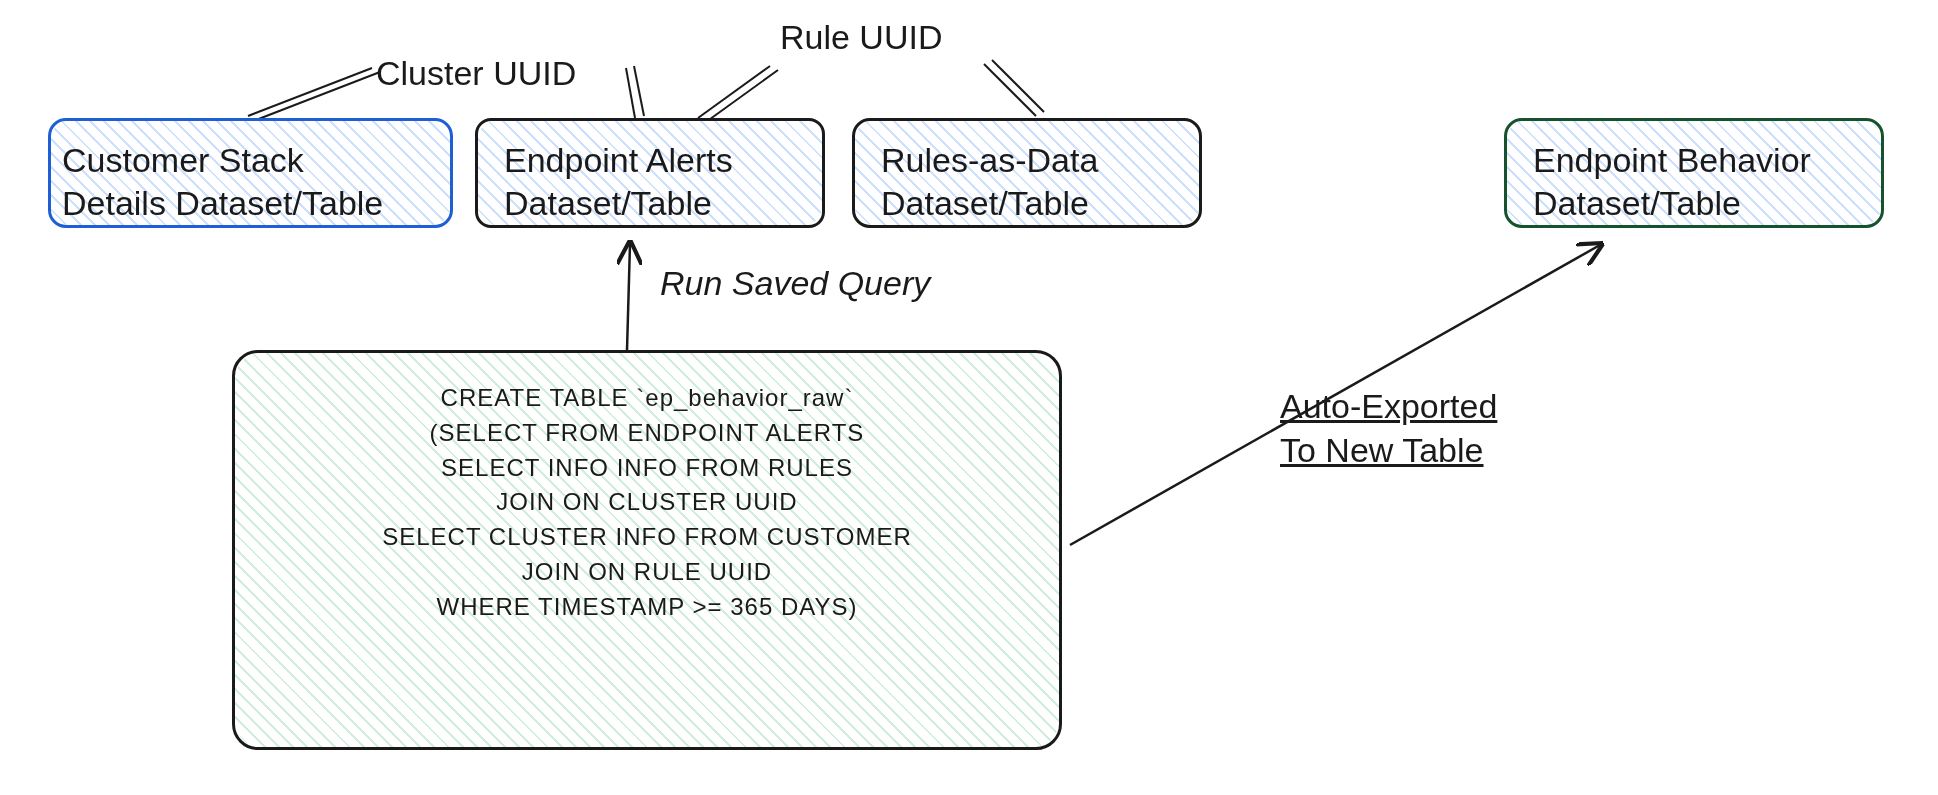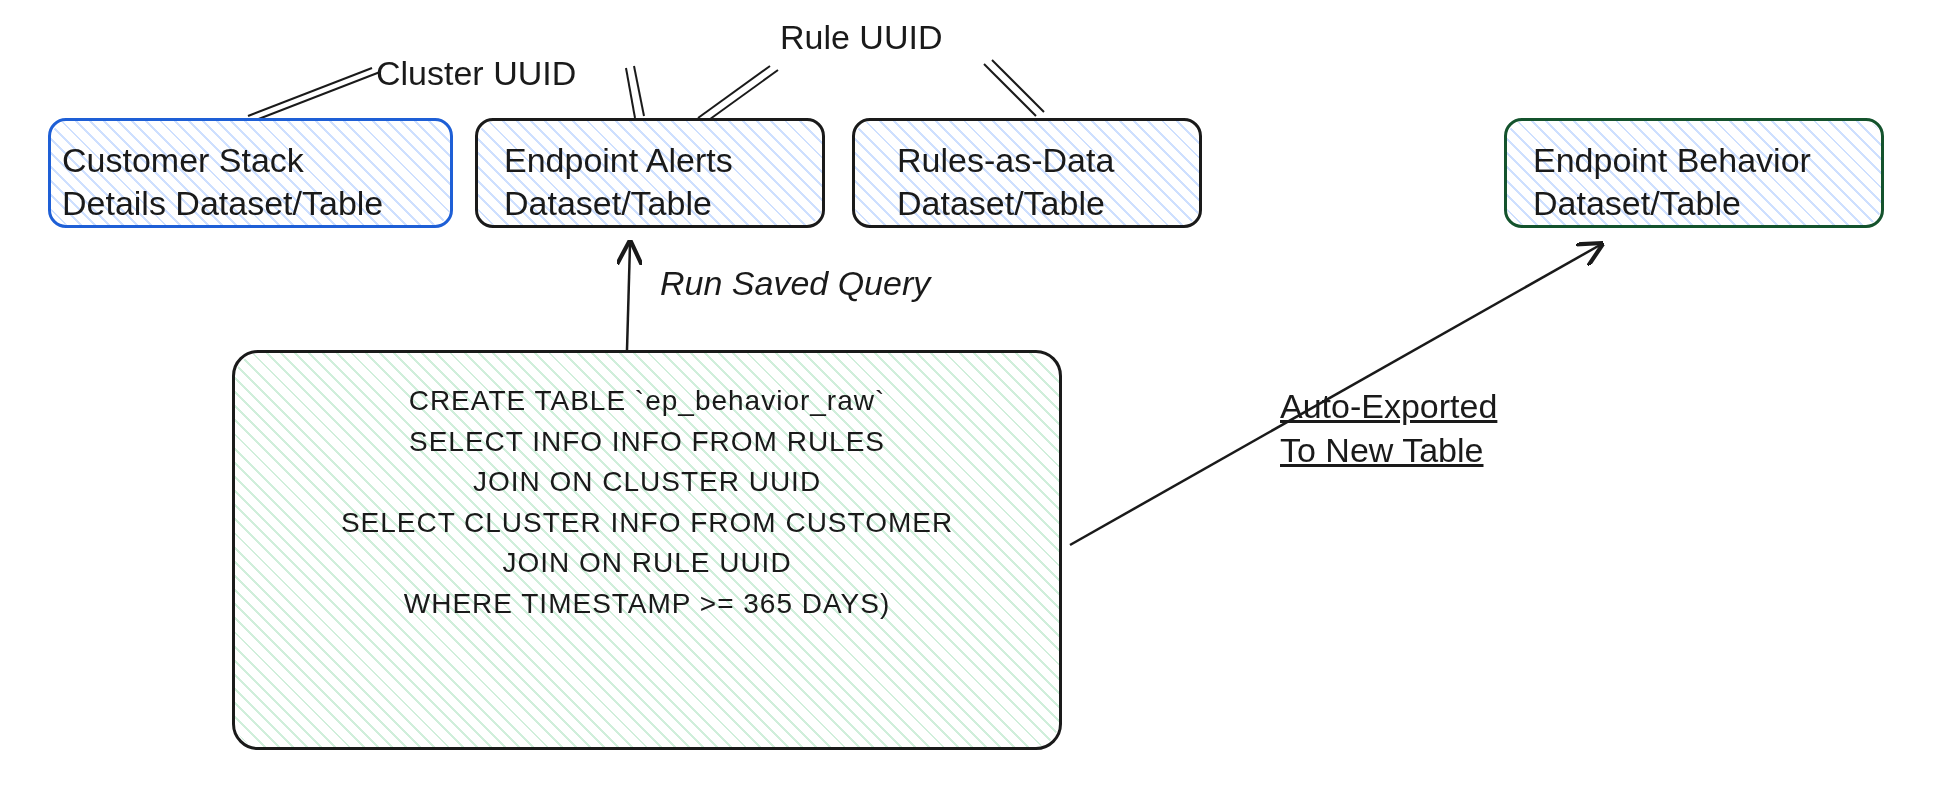--- a/index.html
+++ b/index.html
@@ -45,21 +45,21 @@
 
   .label {
     position: absolute;
     font-size: 34px;
     color: #1a1a1a;
     white-space: pre;
   }
 
   .sql-box {
     text-align: center;
-    font-size: 28px;
+    font-size: 24px;
     line-height: 1.45;
     padding: 28px 28px;
   }
   .sql-box .line { display: block; letter-spacing: 1px; }
 
   
   .hatch-blue {
     background-image: repeating-linear-gradient(
       45deg,
       rgba(60,130,255,0.25) 0px,
@@ -111,47 +111,48 @@
   <div class="label" style="left:376px; top:18px;margin-top:36px;">Cluster UUID</div>
 
   <div class="label" style="left:780px; top:18px;">Rule UUID</div>
 
   <div class="box border-blue" style="left:48px; top:118px; width:405px; height:110px;padding-left:11px;">
     <div class="hatch hatch-blue"></div>
     <div class="content" style="white-space:pre-line;">Customer Stack
 Details Dataset/Table</div>
   </div>
 
-  <div class="box border-black" style="left:475px; top:118px; width:350px; height:110px;">
+  <div class="box border-black" style="left:475px; top:118px; width:350px; height:110px;border-radius:16px;">
     <div class="hatch hatch-blue"></div>
     <div class="content" style="white-space:pre-line;">Endpoint Alerts
 Dataset/Table</div>
   </div>
 
   <div class="box border-black" style="left:852px; top:118px; width:350px; height:110px;">
     <div class="hatch hatch-blue"></div>
-    <div class="content" style="white-space:pre-line;margin-left:16px;">Rules-as-Data
+    <div class="content" style="white-space:pre-line;">Rules-as-Data
 Dataset/Table</div>
   </div>
 
   <div class="box border-green" style="left:1504px; top:118px; width:380px; height:110px;">
     <div class="hatch hatch-blue"></div>
     <div class="content" style="white-space:pre-line;">Endpoint Behavior
 Dataset/Table</div>
   </div>
 
   <div class="label" style="left:660px; top:264px;font-style:italic;">Run Saved Query</div>
 
   <div class="label" style="left:1280px; top:384px; line-height:1.3;text-decoration:underline;">Auto-Exported
 To New Table</div>
 
   <div class="box border-black sql-box" style="left:232px; top:350px; width:830px; height:400px; border-radius:26px;">
     <div class="hatch hatch-green" style="border-radius:26px;"></div>
     <div class="content">
       <span class="line">CREATE TABLE `ep_behavior_raw`</span>
+      <span class="line">(SELECT FROM ENDPOINT ALERTS</span>
       <span class="line">SELECT INFO INFO FROM RULES</span>
       <span class="line">JOIN ON CLUSTER UUID</span>
       <span class="line">SELECT CLUSTER INFO FROM CUSTOMER</span>
       <span class="line">JOIN ON RULE UUID</span>
       <span class="line">WHERE TIMESTAMP &gt;= 365 DAYS)</span>
     </div>
   </div>
 
 </div>
 

